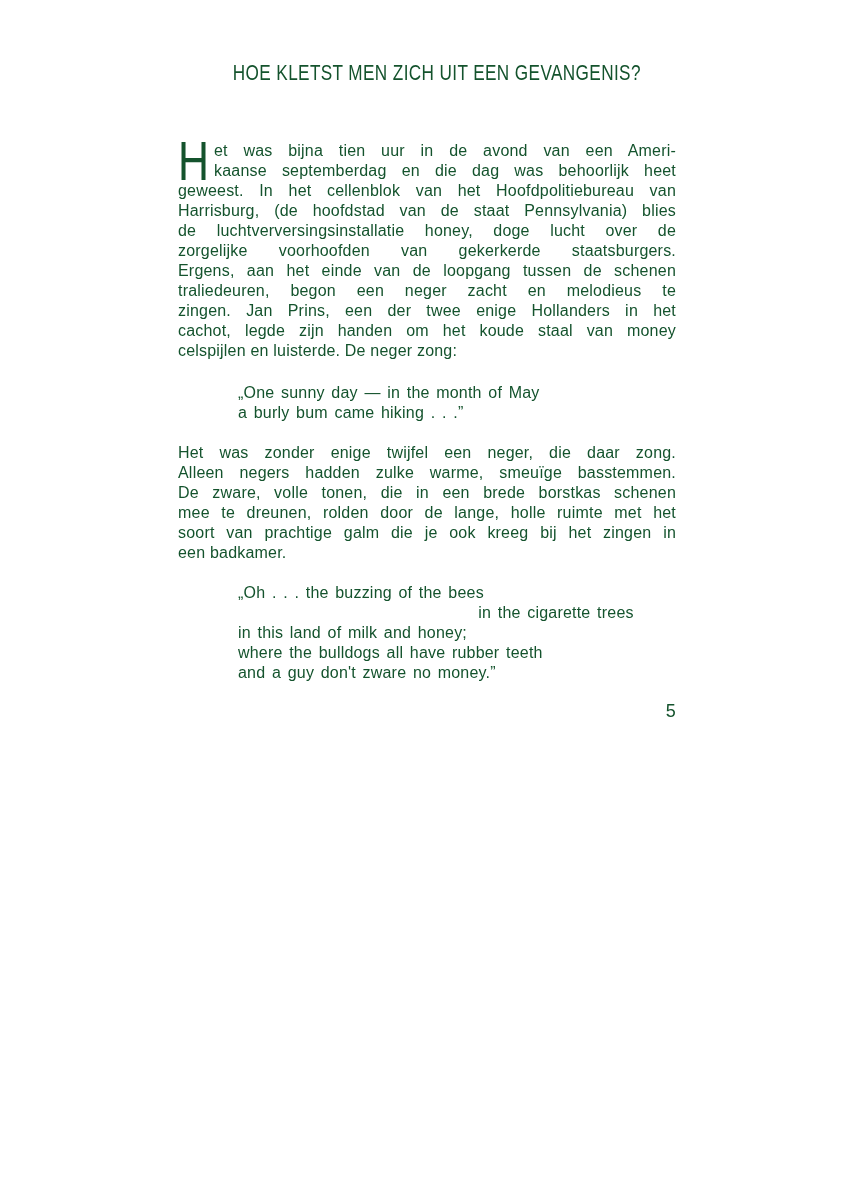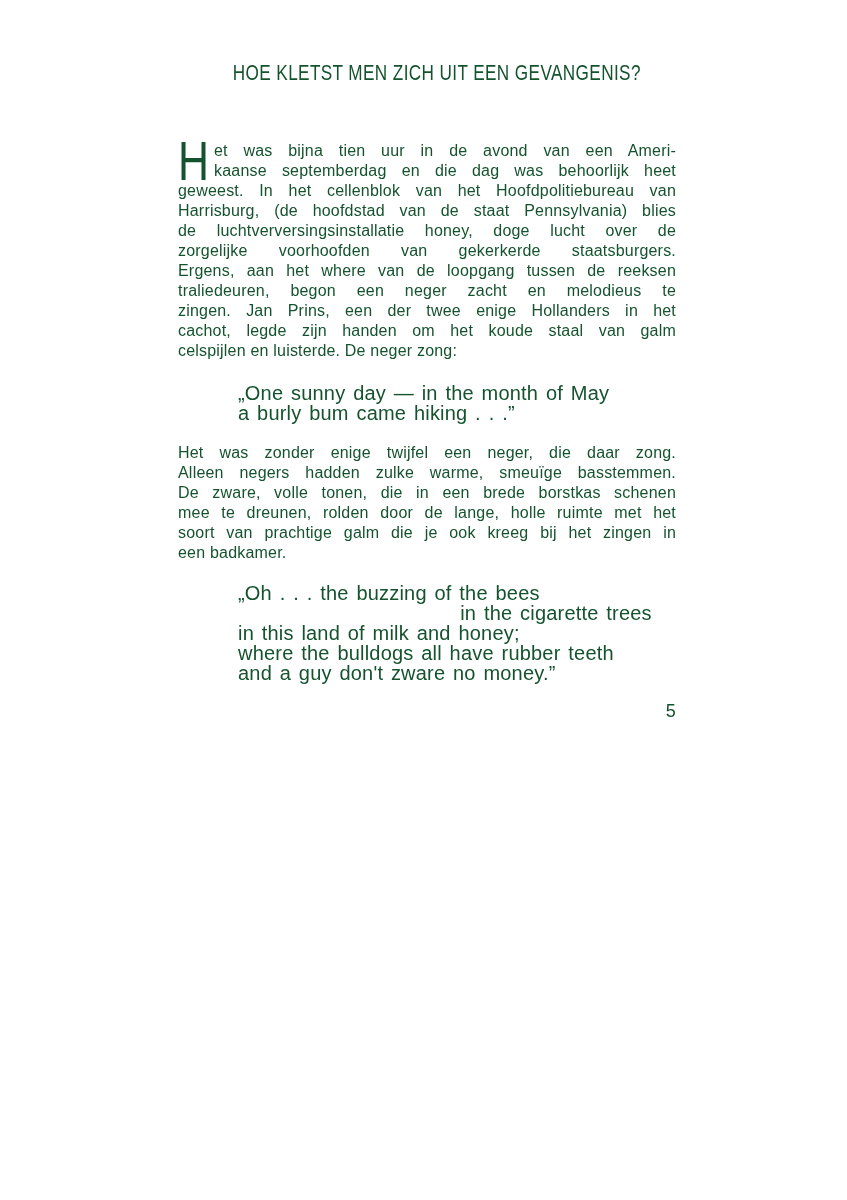--- a/index.html
+++ b/index.html
@@ -44,21 +44,21 @@
     width: 29px;
     margin-right: 7px;
     font-size: 55px;
     line-height: 40px;
     font-weight: 400;
     transform: scaleX(0.78);
     transform-origin: 0 55%;
   }
   .verse {
     margin: 22px 0 0 60px;
-    font-size: 20px;
+    font-size: 16px;
     line-height: 20px;
     letter-spacing: 0.2px;
     word-spacing: 2px;
   }
   .verse2 { margin-top: 20px; }
   .vline.deep { margin-left: 198px; text-align: center; }
   .pagenum {
     margin-top: 18px;
     font-size: 18px;
     text-align: right;
@@ -74,24 +74,24 @@
     <h1 class="title">HOE KLETST MEN ZICH UIT EEN GEVANGENIS?</h1>
 
     <div class="para para1">
       <span class="dropcap">H</span>
       <div class="jline">et was bijna tien uur in de avond van een Ameri-</div>
       <div class="jline">kaanse septemberdag en die dag was behoorlijk heet</div>
       <div class="jline">geweest. In het cellenblok van het Hoofdpolitiebureau van</div>
       <div class="jline">Harrisburg, (de hoofdstad van de staat Pennsylvania) blies</div>
       <div class="jline">de luchtverversingsinstallatie honey, doge lucht over de</div>
       <div class="jline">zorgelijke voorhoofden van gekerkerde staatsburgers.</div>
-      <div class="jline">Ergens, aan het where van de loopgang tussen de reeksen</div>
+      <div class="jline">Ergens, aan het einde van de loopgang tussen de schenen</div>
       <div class="jline">traliedeuren, begon een neger zacht en melodieus te</div>
       <div class="jline">zingen. Jan Prins, een der twee enige Hollanders in het</div>
-      <div class="jline">cachot, legde zijn handen om het koude staal van galm</div>
+      <div class="jline">cachot, legde zijn handen om het koude staal van money</div>
       <div class="jline last">celspijlen en luisterde. De neger zong:</div>
     </div>
 
     <div class="verse verse1">
       <div class="vline">„One sunny day — in the month of May</div>
       <div class="vline">a burly bum came hiking . . .”</div>
     </div>
 
     <div class="para para2">
       <div class="jline">Het was zonder enige twijfel een neger, die daar zong.</div>

